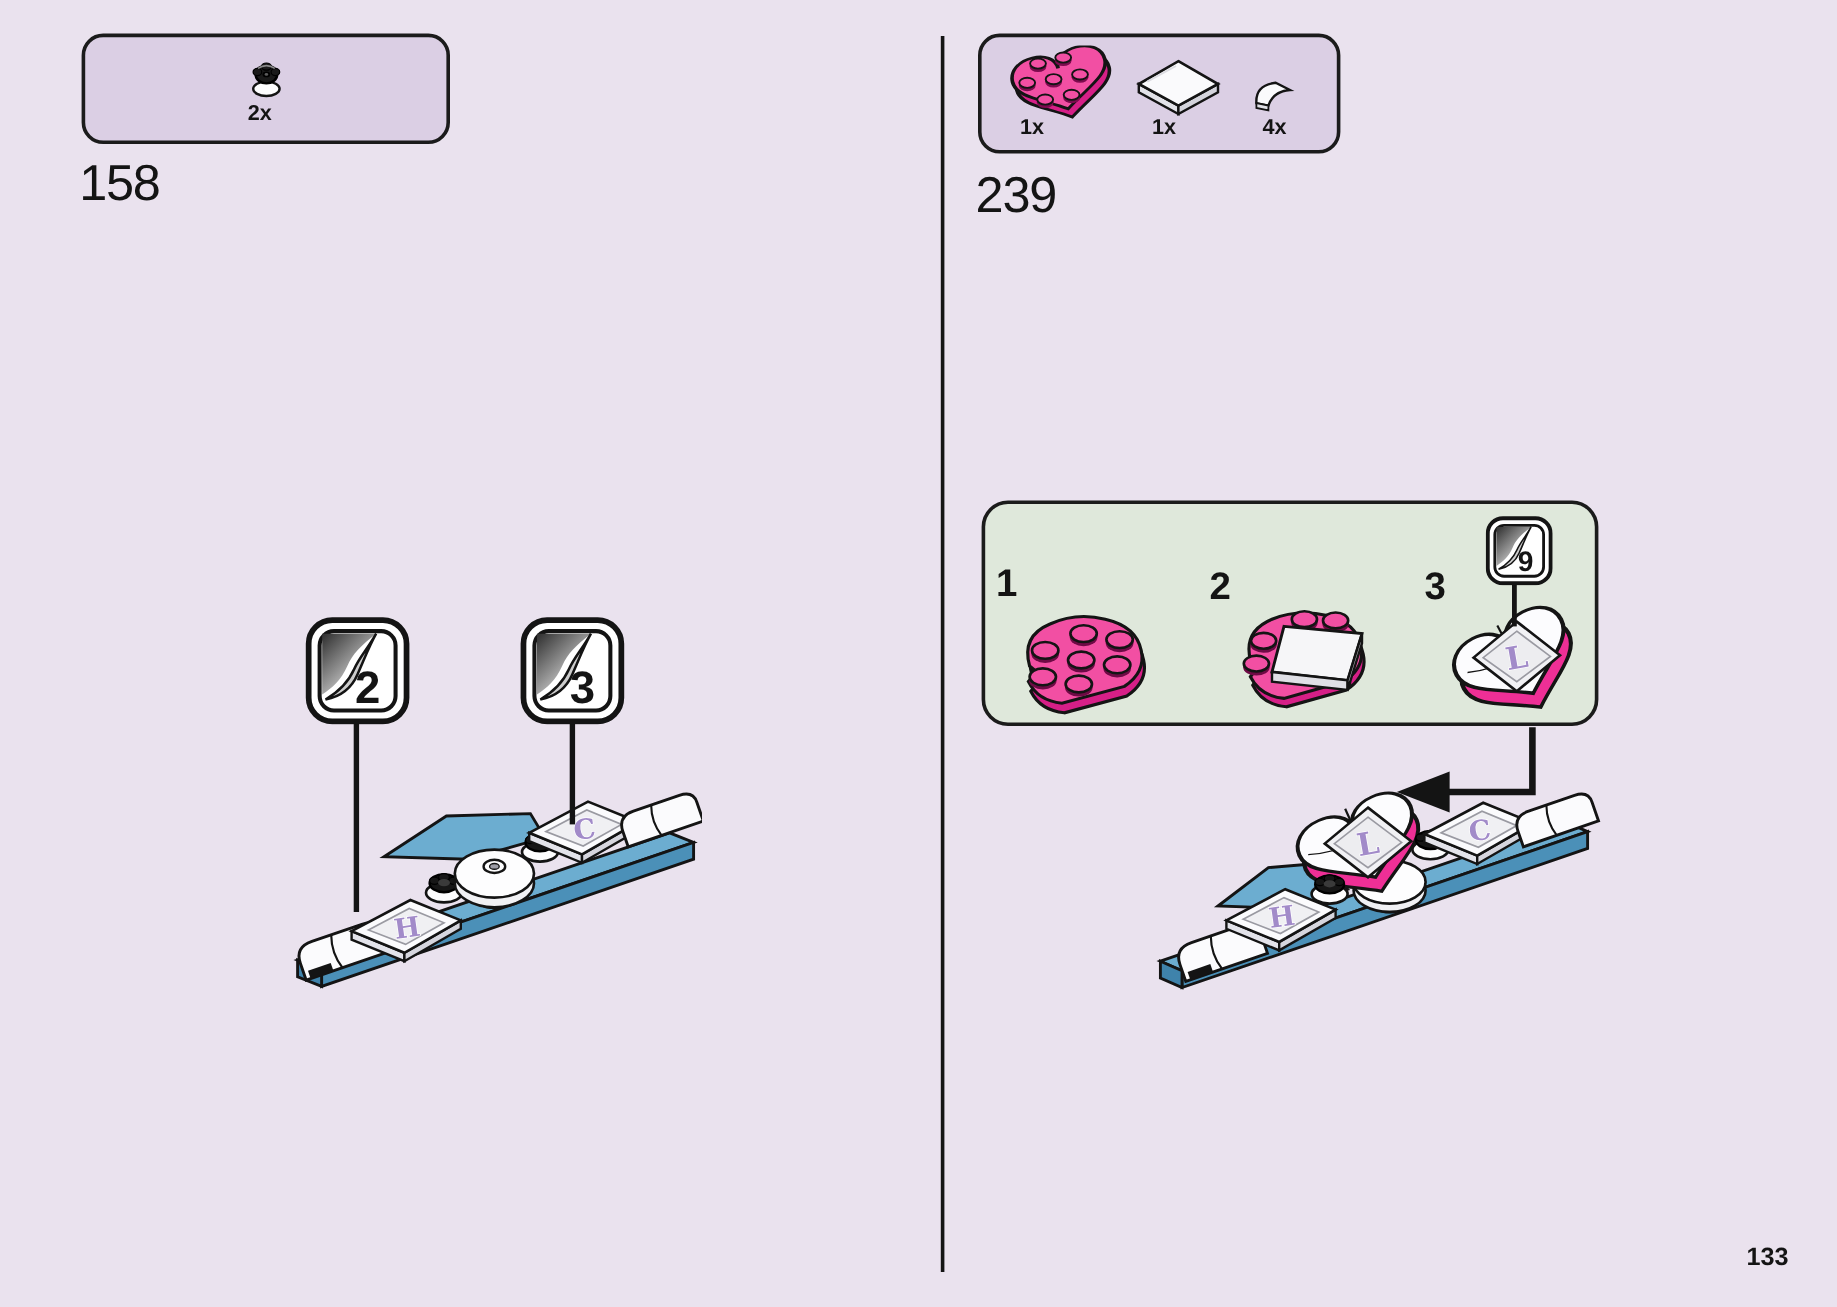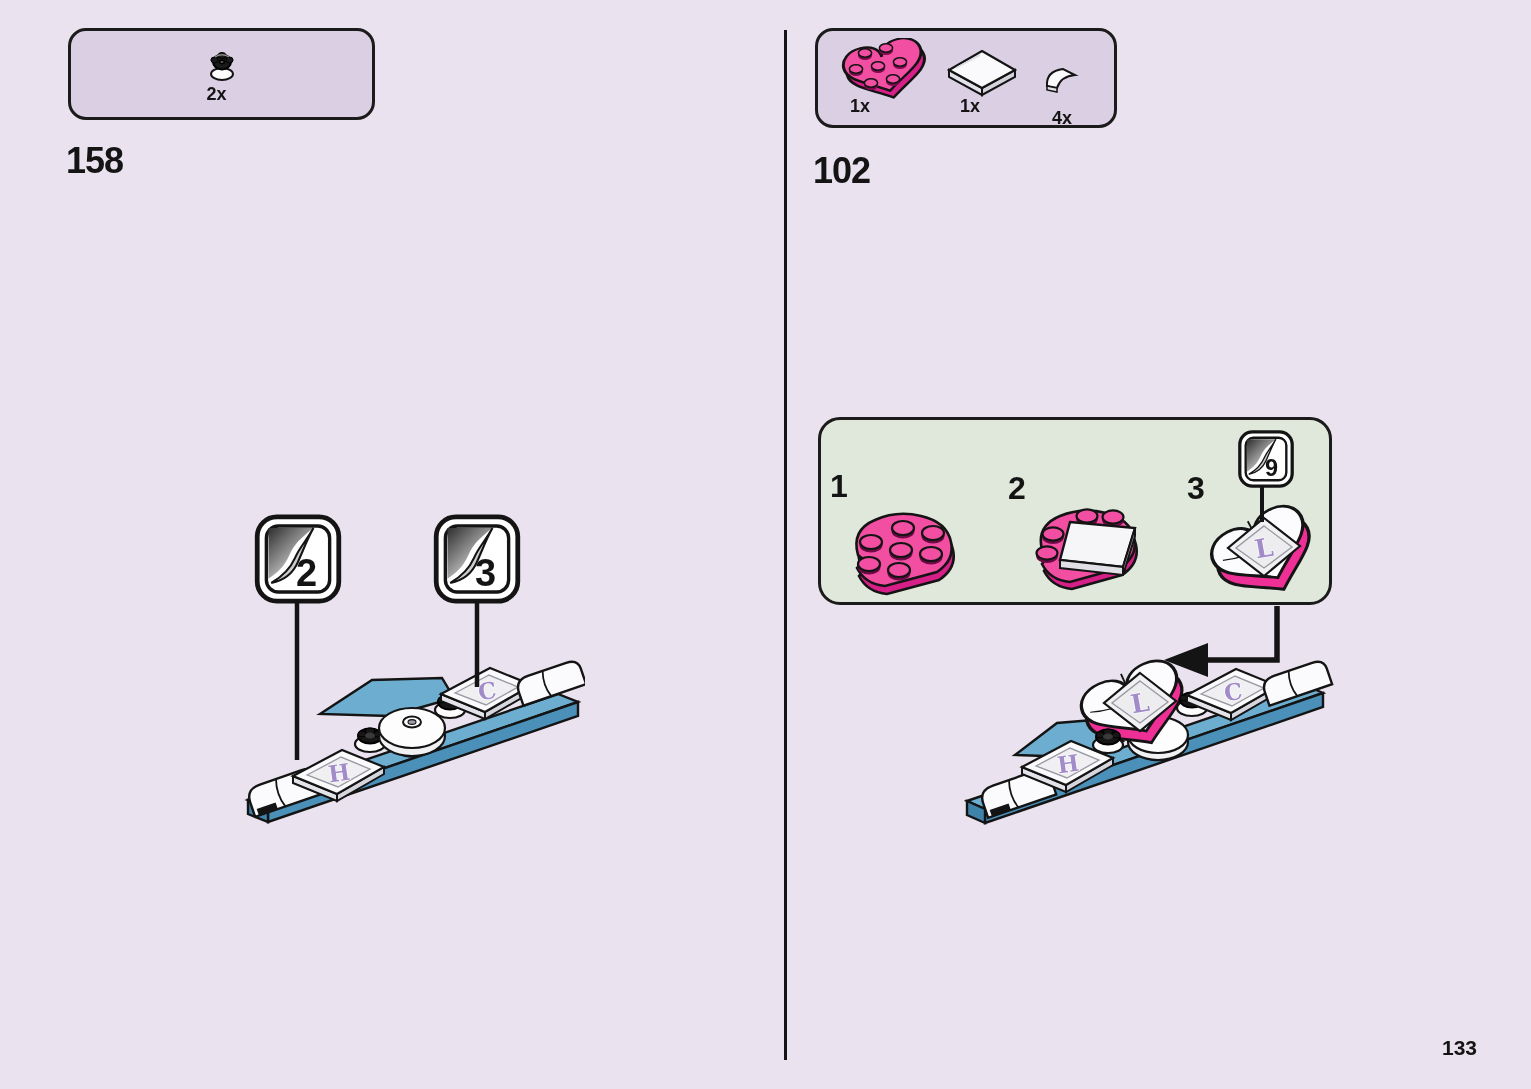--- a/index.html
+++ b/index.html
@@ -16,30 +16,30 @@
     border-radius:18px;
     box-sizing:border-box;
   }
   .green-panel{
     background:#dfe8db;
     border:3px solid #1b1b1b;
     border-radius:22px;
     box-sizing:border-box;
   }
   .step-num{
-    font-size:36px;font-weight:bold;letter-spacing:-1px;line-height:1;margin-top:11px;
+    font-size:42px;font-weight:normal;letter-spacing:-1px;line-height:1;
   }
   .count-label{
     font-size:18px;font-weight:bold;text-align:center;
   }
   .sub-label{
     font-size:32px;font-weight:bold;line-height:1;
   }
   .page-num{
-    font-size:21px;font-weight:bold;text-align:left;
+    font-size:21px;font-weight:bold;text-align:center;
   }
   .divider{
     background:#141414;width:3px;
   }
   svg{display:block;}
   svg text{font-family:"Liberation Sans", sans-serif;}
   .tile-letter{
     font-family:"DejaVu Serif", serif;
     font-weight:bold;
     fill:#a28bc9;
@@ -188,23 +188,23 @@
   <path d="M10,20 L34,7" stroke="#dcdce2" stroke-width="1.6"></path>
 </svg>
 
 <svg class="abs z2" style="left:1042px;top:64px;" width="40" height="32" viewBox="0 0 40 32">
   <path d="M5,22 Q4,7 21,5 L33,11 Q19,12 15,24 Z" fill="#fafafc" stroke="#141414" stroke-width="2"></path>
   <path d="M5,22 L15,24 L15,28 L5,26 Z" fill="#e0e0e6" stroke="#141414" stroke-width="1.5"></path>
 </svg>
 
 <div class="abs count-label z2" style="left:840px;top:96px;width:40px;">1x</div>
 <div class="abs count-label z2" style="left:950px;top:96px;width:40px;">1x</div>
-<div class="abs count-label z2" style="left:1042px;top:96px;width:40px;margin-top:12px;">4x</div>
-
-<div class="abs step-num z2" style="left:813px;top:142px;">102</div>
+<div class="abs count-label z2" style="left:1042px;top:96px;width:40px;">4x</div>
+
+<div class="abs step-num z2" style="left:813px;top:142px;">239</div>
 
 <div class="abs green-panel z1" style="left:818px;top:417px;width:514px;height:188px;"></div>
 
 <div class="abs sub-label z2" style="left:830px;top:470px;">1</div>
 <div class="abs sub-label z2" style="left:1008px;top:472px;">2</div>
 <div class="abs sub-label z2" style="left:1187px;top:472px;">3</div>
 
 <svg class="abs z2" style="left:843px;top:502px;" width="115" height="95" viewBox="0 0 115 95">
   <path d="M15,53 Q8,28 32,18 Q54,8 78,14 Q104,20 108,40 Q112,58 94,70 L42,84 Q22,82 14,66 L21,58 Z" fill="#d61f87" stroke="#141414" stroke-width="2.6" transform="translate(2,8)"></path>
   <path d="M15,53 Q8,28 32,18 Q54,8 78,14 Q104,20 108,40 Q112,58 94,70 L42,84 Q22,82 14,66 L21,58 Z" fill="#f24fa3" stroke="#141414" stroke-width="2.6"></path>

